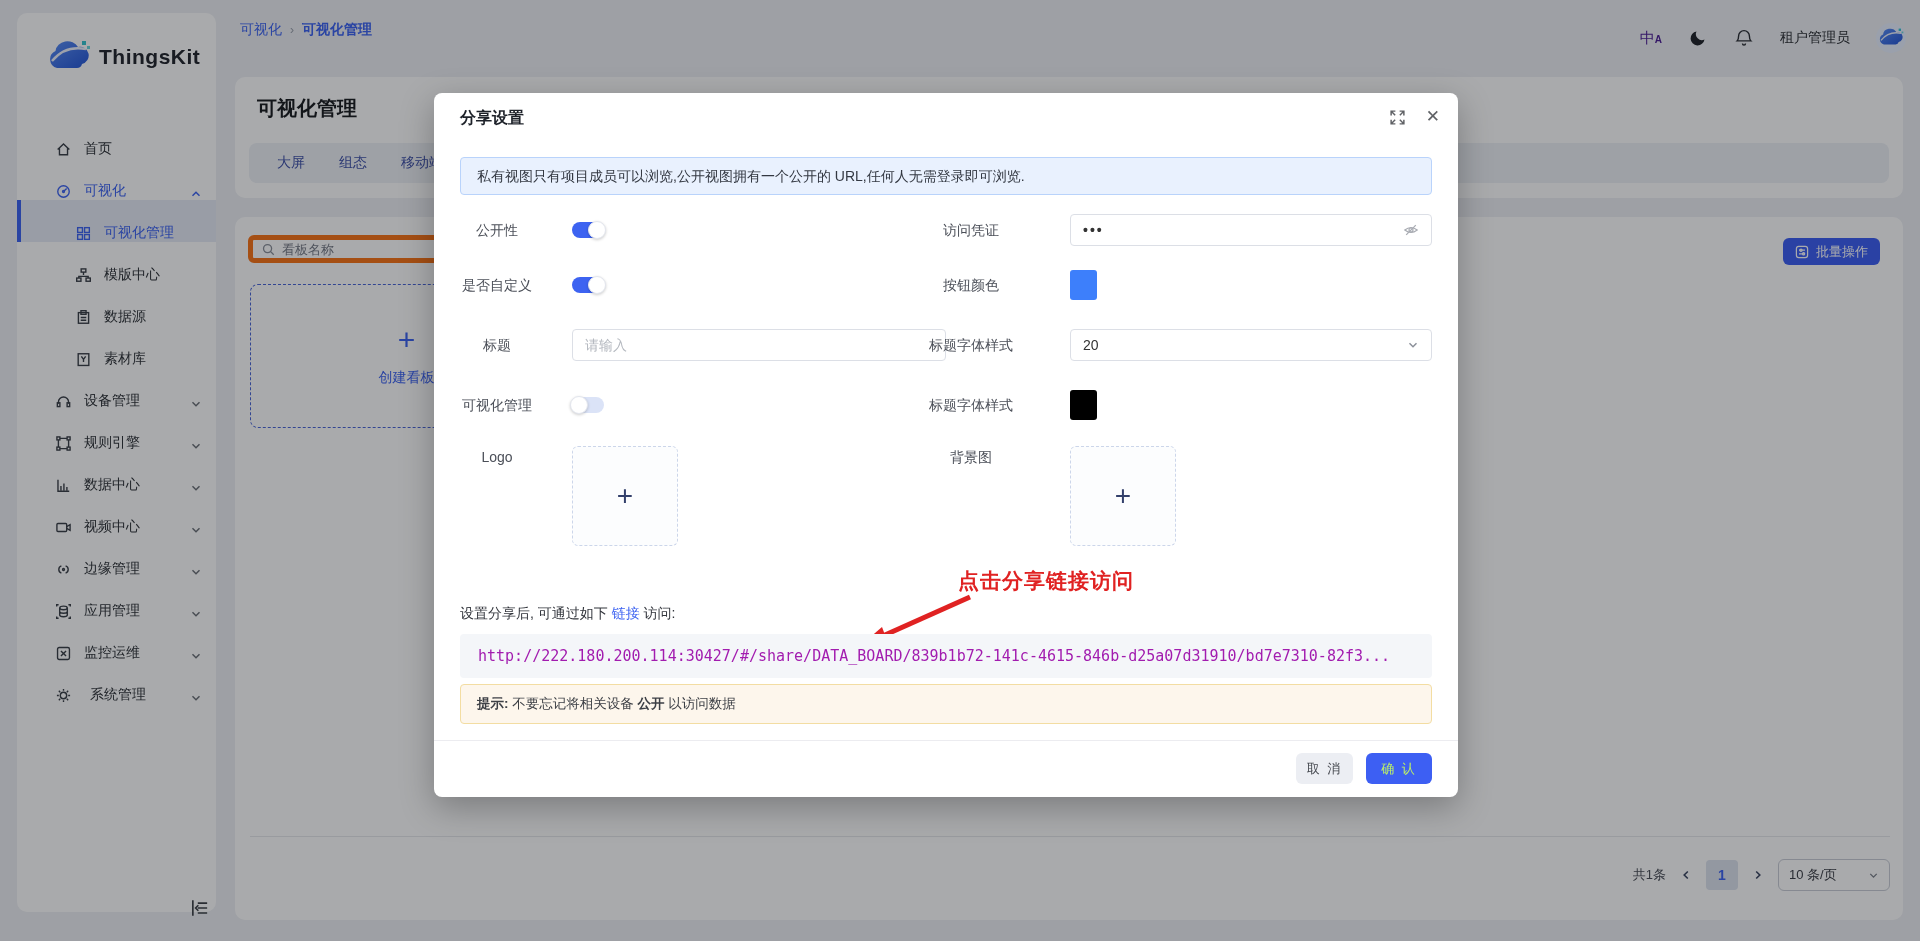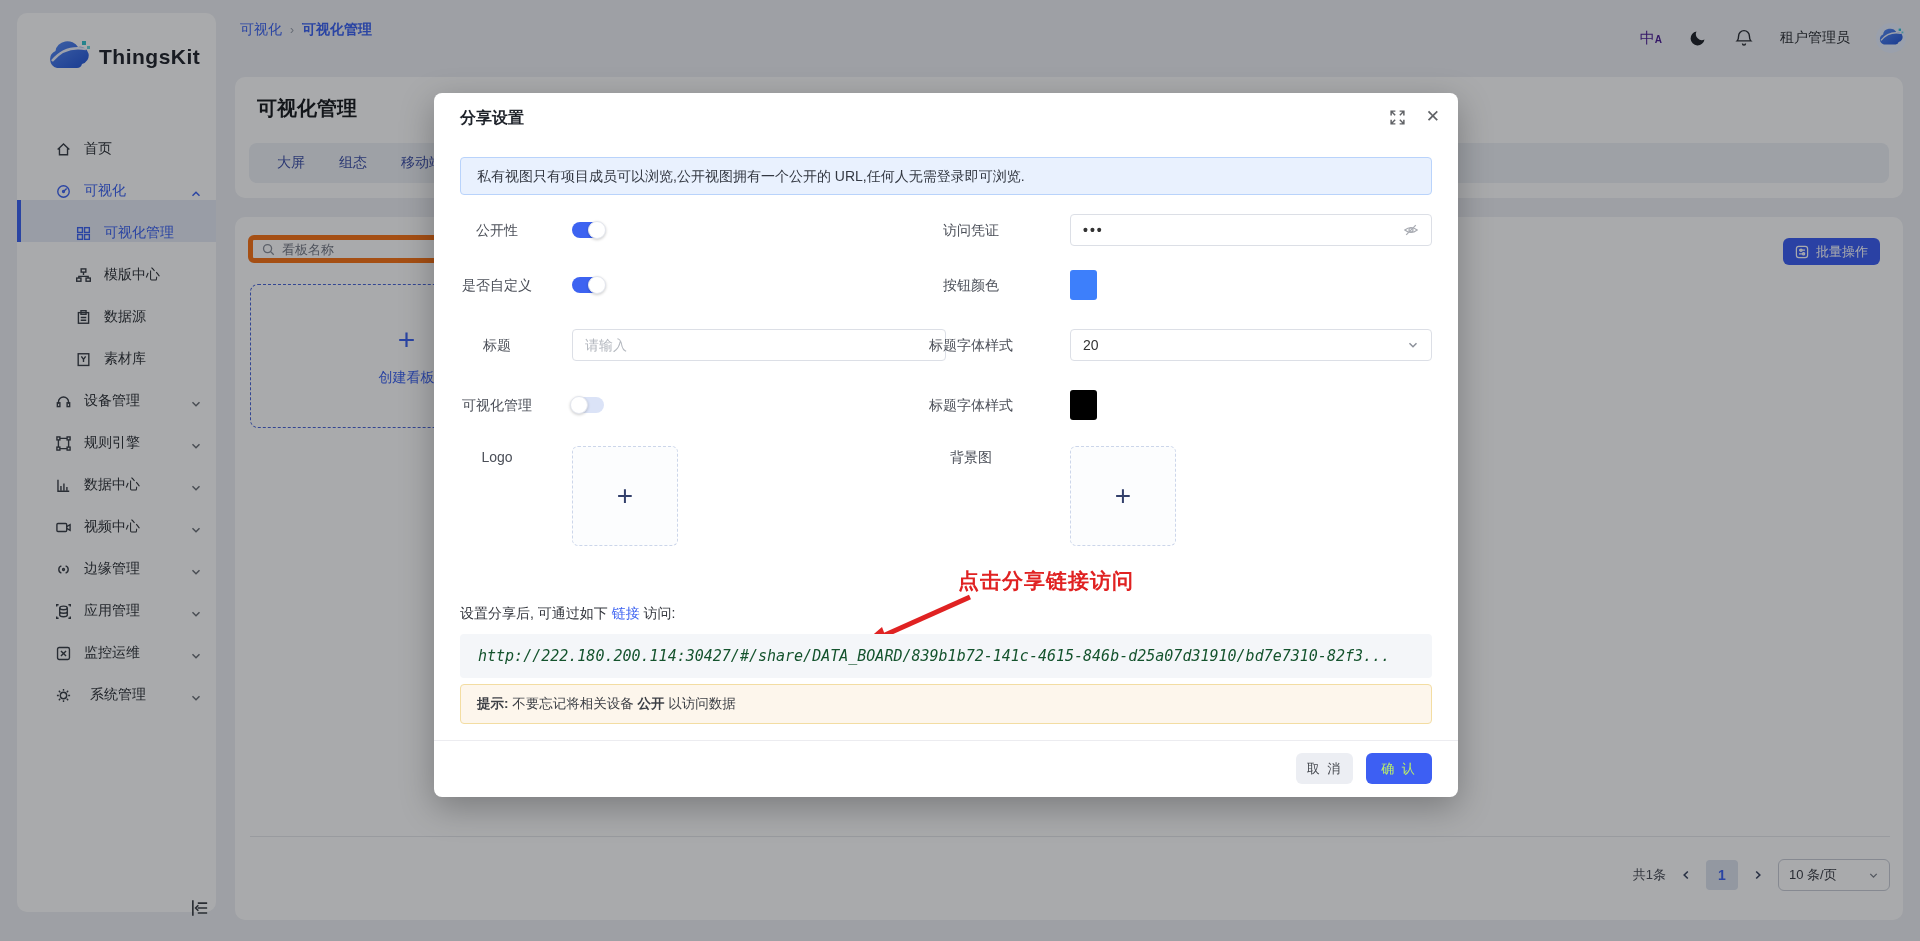--- a/index.html
+++ b/index.html
@@ -72,21 +72,21 @@
   .toggle.off { background:#dbe3f7; }
   .toggle.off .knob { left:-2px; }
   .inputbox { position:absolute; height:32px; border:1px solid #dcdfe6; border-radius:4px; background:#fff; display:flex; align-items:center; padding:0 12px; }
   .inputbox input { border:none; outline:none; flex:1; font-size:14px; color:#333; background:transparent; }
   .inputbox input::placeholder { color:#b4b8bf; }
   .swatch { position:absolute; width:27px; height:30px; border-radius:3px; cursor:pointer; }
   .upbox { position:absolute; width:106px; height:100px; border:1px dashed #ccd6ea; border-radius:6px; background:#fcfdfe; display:flex; align-items:center; justify-content:center; cursor:pointer; }
   .upbox .plus { font-size:28px; color:#33406b; font-weight:300; }
   #share-line { position:absolute; left:26px; top:512px; font-size:14px; color:#33363d; }
   #share-line .lk { color:#3d63f1; cursor:pointer; }
-  #url-box { position:absolute; left:26px; top:541px; width:972px; height:44px; background:#f4f6f9; border-radius:4px; line-height:44px; padding-left:18px; font-family:"DejaVu Sans Mono",monospace; font-size:15px; color:#14532d; white-space:nowrap; overflow:hidden; cursor:text;font-style:italic; }
+  #url-box { position:absolute; left:26px; top:541px; width:972px; height:44px; background:#f4f6f9; border-radius:4px; line-height:44px; padding-left:18px; font-family:"DejaVu Sans Mono",monospace; font-size:15px; color:#a21caf; white-space:nowrap; overflow:hidden; cursor:text; }
   #tip-box { position:absolute; left:26px; top:591px; width:972px; height:40px; background:#fdf6ec; border:1px solid #f3dda2; border-radius:4px; line-height:38px; padding-left:16px; font-size:13.5px; color:#3c3f45; }
   #tip-box b { font-weight:700; }
   #modal-footer-line { position:absolute; left:0; right:0; top:647px; border-top:1px solid #ececf0; }
   .mbtn { position:absolute; top:660px; height:31px; border-radius:6px; font-size:13px; display:flex; align-items:center; justify-content:center; cursor:pointer; border:none; letter-spacing:2px; }
   #btn-cancel { left:862px; width:57px; background:#eceef3; color:#45484f; }
   #btn-confirm { left:932px; width:66px; background:#3d5ff3; color:#bef264; }
   #annot { position:absolute; left:524px; top:474px; font-size:21px; font-weight:700; color:#e02222; letter-spacing:1px;
     text-shadow:-2px -2px 0 #fff,2px -2px 0 #fff,-2px 2px 0 #fff,2px 2px 0 #fff,0 -2px 0 #fff,0 2px 0 #fff,-2px 0 0 #fff,2px 0 0 #fff; }
   #annot-arrow { position:absolute; left:408px; top:498px; width:150px; height:66px; }
 </style>

